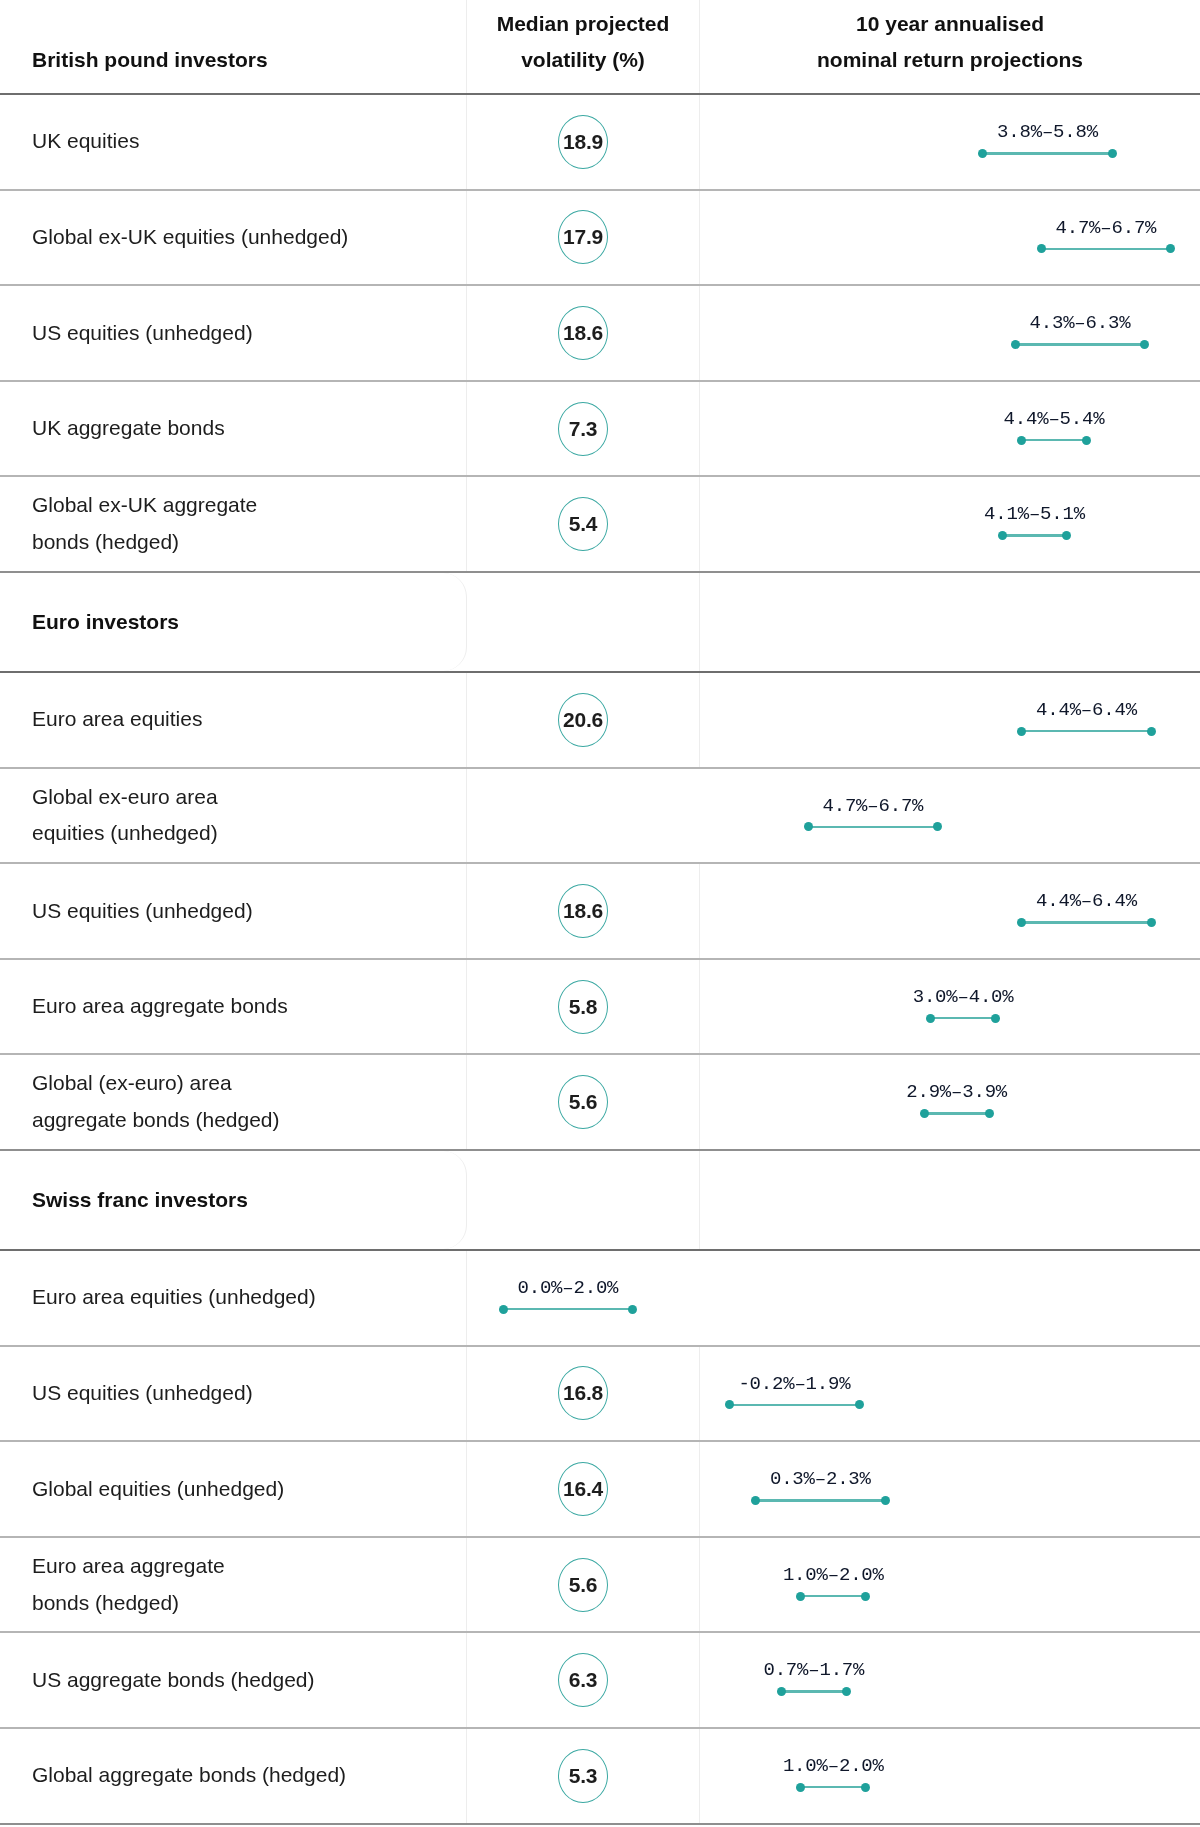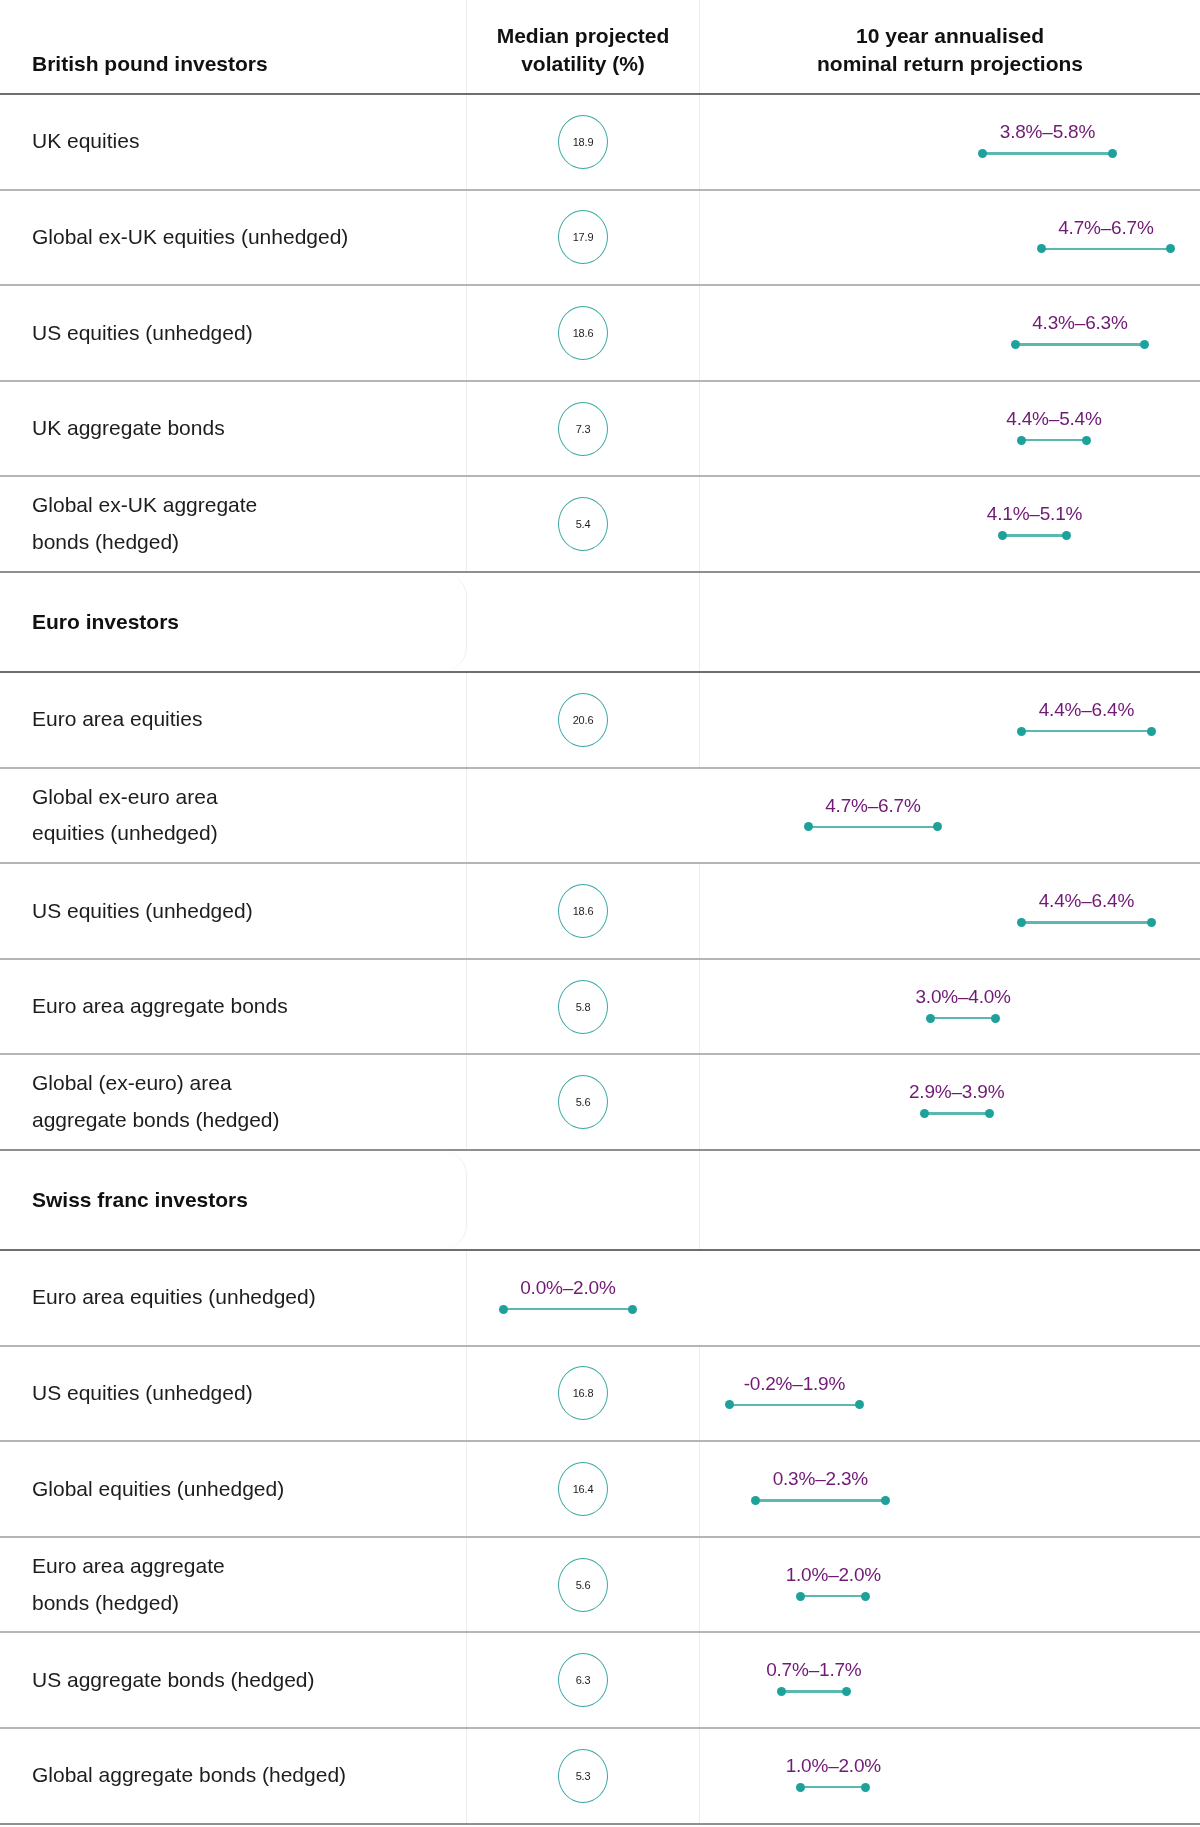--- a/index.html
+++ b/index.html
@@ -13,41 +13,41 @@
   .tr{display:flex;box-sizing:border-box;background:#fff;}
   .c1{width:467px;box-sizing:border-box;padding-left:32px;padding-right:26px;
       border-right:1px solid #ededed;display:flex;align-items:center;}
   .c2{width:233px;box-sizing:border-box;border-right:1px solid #ededed;
       display:flex;align-items:center;justify-content:center;}
   .c3{width:500px;box-sizing:border-box;position:relative;}
   
   .thead{height:95px;border-bottom:2px solid #6e6e6e;}
   .thead .c1,.thead .c2,.thead .c3{align-items:flex-end;padding-bottom:15px;}
   .thead .c2,.thead .c3{justify-content:center;text-align:center;}
-  .th-txt{font-weight:bold;font-size:21px;line-height:28px;color:#111;white-space:pre-line;}
+  .th-txt{font-weight:bold;font-size:21px;line-height:36px;color:#111;white-space:pre-line;}
   
   .section{height:100px;border-bottom:2px solid #6e6e6e;}
   .section .c1{align-items:center;border-radius:24px;}
   .section-title{font-weight:bold;font-size:21px;color:#111;}
   
   .row{height:95.6px;border-bottom:2px solid #b5b5b5;}
   .row.section-end{border-bottom:2px solid #8f8f8f;}
   .asset{font-size:21px;line-height:1.75;color:#1d1d1d;white-space:pre-line;}
   
   .vol{width:50px;height:54px;border:1.6px solid #3aa8a2;border-radius:50%;
        display:flex;align-items:center;justify-content:center;box-sizing:border-box;}
-  .vol span{font-size:11px;color:#1d1d1d;letter-spacing:-0.2px;}
+  .vol span{font-size:21px;color:#1d1d1d;letter-spacing:-0.2px;font-weight:bold;}
   
   .db{position:absolute;top:57px;height:3px;}
   .db-line{position:absolute;left:0;right:0;top:0;height:2.5px;background:#5bb8b1;}
   .dot{position:absolute;width:9px;height:9px;border-radius:50%;background:#1fa19b;top:-3.2px;}
   .dot-l{left:-4.5px;}
   .dot-r{right:-4.5px;}
   .db-label{position:absolute;left:50%;transform:translateX(-50%);top:-31px;
-            font-size:19px;color:#701a75;white-space:nowrap;letter-spacing:-0.2px;}
+            font-size:19px;color:#0f172a;white-space:nowrap;letter-spacing:-0.2px;font-family:Liberation Mono, monospace;}
 </style>
 </head>
 <body>
 
 <div class="table">
 
   <div class="tr thead">
     <div class="c1">
       <span class="th-txt">British pound investors</span>
     </div>

